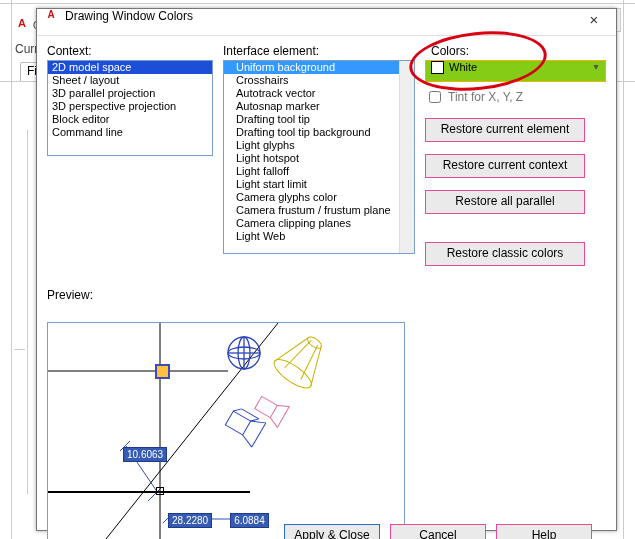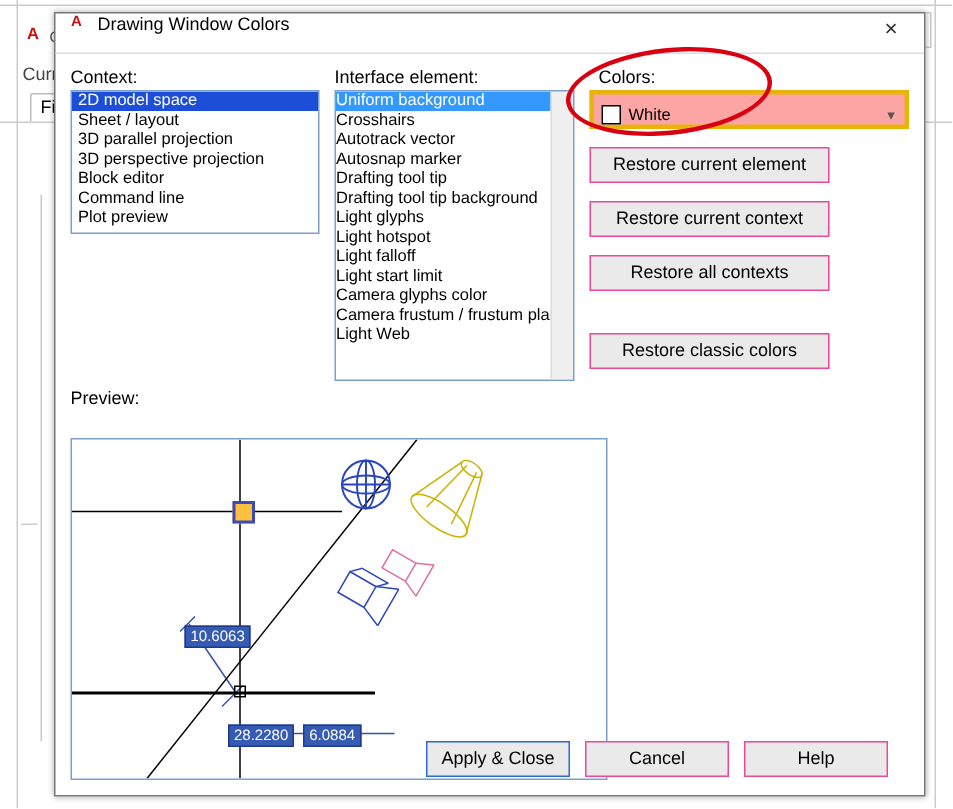--- a/index.html
+++ b/index.html
@@ -16,40 +16,40 @@
 .dialog{position:absolute;left:36px;top:8px;width:579px;height:521px;background:#fff;border:1px solid #777;box-shadow:0 0 4px rgba(0,0,0,.35)}
 .titlebar{height:26px;display:flex;border-bottom:1px solid #ddd}
 .titlebar .app-ico{width:16px;height:16px;margin:0 6px;font-size:10px;font-weight:bold;color:#c11;text-align:center;line-height:12px}
 .titlebar .app-ico::before{content:'A'}
 .titlebar .title{flex:1;font-size:12px}
 .titlebar .close{width:44px;height:26px;text-align:center;line-height:22px;font-size:15px;color:#333}
 .body{position:relative;padding:6px 10px 8px 10px}
 .section-label{margin:2px 0 2px 0}
 .cols{display:flex;gap:10px}
 .col-context{width:166px}
-.col-elements{width:160px}
+.col-elements{width:192px}
 .col-color{flex:1}
 .listbox{border:1px solid #7a9fcd;background:#fff;height:94px;overflow:hidden}
 .listbox .item{padding:0 4px;height:13px;line-height:13px;white-space:nowrap;font-size:11px}
 .listbox .item.selected{background:#1d4ed8;color:#fff}
 .listbox2{border:1px solid #7a9fcd;background:#fff;height:192px;overflow:hidden;position:relative}
 .listbox2 .scroll{position:absolute;right:0;top:0;bottom:0;width:14px;background:#efefef;border-left:1px solid #ddd}
-.listbox2 .item{padding:0 0;height:13px;line-height:13px;white-space:nowrap;font-size:11px}
+.listbox2 .item{padding:0 12px;height:13px;line-height:13px;white-space:nowrap;font-size:11px}
 .listbox2 .item.selected{background:#3399ff;color:#fff}
-.color-select{display:flex;align-items:flex-end;border:3px solid #eab308;height:20px;background:#fca5a5}
+.color-select{display:flex;align-items:flex-start;border:1px solid #eab308;height:20px;background:#84cc16}
 .color-swatch{width:11px;height:11px;margin:0 5px;border:1px solid #000;background:#fff}
 .color-name{flex:1;font-size:11px}
 .color-caret{width:18px;text-align:center;color:#555;font-size:10px}
 .check-row{display:flex;align-items:center;gap:4px;margin-top:6px;color:#777}
 .check-row input{width:12px;height:12px}
 .btn{height:22px;border:1px solid #ec4899;background:#eaeaea;font-size:12px;text-align:center;line-height:20px;color:#000}
 .btn-block{display:block;width:158px;margin-top:12px}
 .ring{position:absolute;border:3.5px solid #d90012;border-radius:50%;width:132px;height:52px;transform:rotate(-6deg);pointer-events:none}
 
-.preview-label{margin-top:4px}
+.preview-label{margin-top:22px}
 .preview{border:1px solid #7a9fcd;background:#fff;width:356px;height:226px;margin-top:20px;position:relative;overflow:hidden}
 .dim{position:absolute;background:#355cb2;border:1px solid #1d3b8a;color:#fff;font-size:10px;padding:1px 3px;line-height:11px}
 .crosshair{position:absolute;border:1px solid #000}
 .cursor-box{position:absolute;width:6px;height:6px;border:1px solid #000}
 .marker{position:absolute;width:11px;height:11px;background:#ffbf3f;border:2px solid #3b4bb5}
 
 .footer{position:absolute;right:24px;bottom:10px;display:flex;gap:10px}
 .footer .btn{width:94px}
 .footer .btn.primary{border:1.5px solid #2a6bd0}
 </style>
@@ -82,54 +82,58 @@
 
       <div class="col-context">
         <div class="section-label">Context:</div>
         <div class="listbox">
           <div class="item selected">2D model space</div>
           <div class="item">Sheet / layout</div>
           <div class="item">3D parallel projection</div>
           <div class="item">3D perspective projection</div>
           <div class="item">Block editor</div>
           <div class="item">Command line</div>
-          <div class="item">Plot preview</div>
         </div>
       </div>
 
       <div class="col-elements">
         <div class="section-label">Interface element:</div>
         <div class="listbox2">
           <div class="scroll"></div>
           <div class="item selected">Uniform background</div>
           <div class="item">Crosshairs</div>
           <div class="item">Autotrack vector</div>
           <div class="item">Autosnap marker</div>
           <div class="item">Drafting tool tip</div>
           <div class="item">Drafting tool tip background</div>
           <div class="item">Light glyphs</div>
           <div class="item">Light hotspot</div>
           <div class="item">Light falloff</div>
           <div class="item">Light start limit</div>
           <div class="item">Camera glyphs color</div>
           <div class="item">Camera frustum / frustum plane</div>
+          <div class="item">Camera clipping planes</div>
           <div class="item">Light Web</div>
         </div>
       </div>
 
       <div class="col-color" style="position:relative">
         <div class="section-label" style="margin-left:6px">Colors:</div>
         <div class="color-select">
           <div class="color-swatch"></div>
           <div class="color-name">White</div>
           <div class="color-caret">▾</div>
         </div>
+        <div class="check-row">
+          <input type="checkbox" style="">
+          <span>Tint for X, Y, Z</span>
+        </div>
         <div class="btn btn-block">Restore current element</div>
         <div class="btn btn-block">Restore current context</div>
-        <div class="btn btn-block">Restore all contexts</div>
+        <div class="btn btn-block">Restore all parallel</div>
         <div class="btn btn-block" style="margin-top:28px">Restore classic colors</div>
 
         <div class="ring" style="left:-16px;top:-10px"></div>
       </div>
     </div>
 
     <div class="preview-label">Preview:</div>
     <div class="preview">
       <svg width="356" height="226" style="position:absolute;left:0;top:0">
 
@@ -178,21 +182,21 @@
 
         <line x1="126" y1="196" x2="215" y2="196" stroke="#3550b0"></line>
       </svg>
 
       <div class="crosshair" style="left:0;top:168px;width:200px;height:0"></div>
       <div class="cursor-box" style="left:108px;top:164px"></div>
 
       <div class="marker" style="left:107px;top:41px"></div>
 
       <div class="dim" style="left:75px;top:124px">10.6063</div>
-      <div style="position:absolute;left:104px;top:190px;display:flex;gap:6px">
+      <div style="position:absolute;left:120px;top:190px;display:flex;gap:18px">
         <div class="dim" style="position:static">28.2280</div>
         <div class="dim" style="position:static">6.0884</div>
       </div>
     </div>
 
     <div class="footer">
       <div class="btn primary">Apply &amp; Close</div>
       <div class="btn">Cancel</div>
       <div class="btn">Help</div>
     </div>

